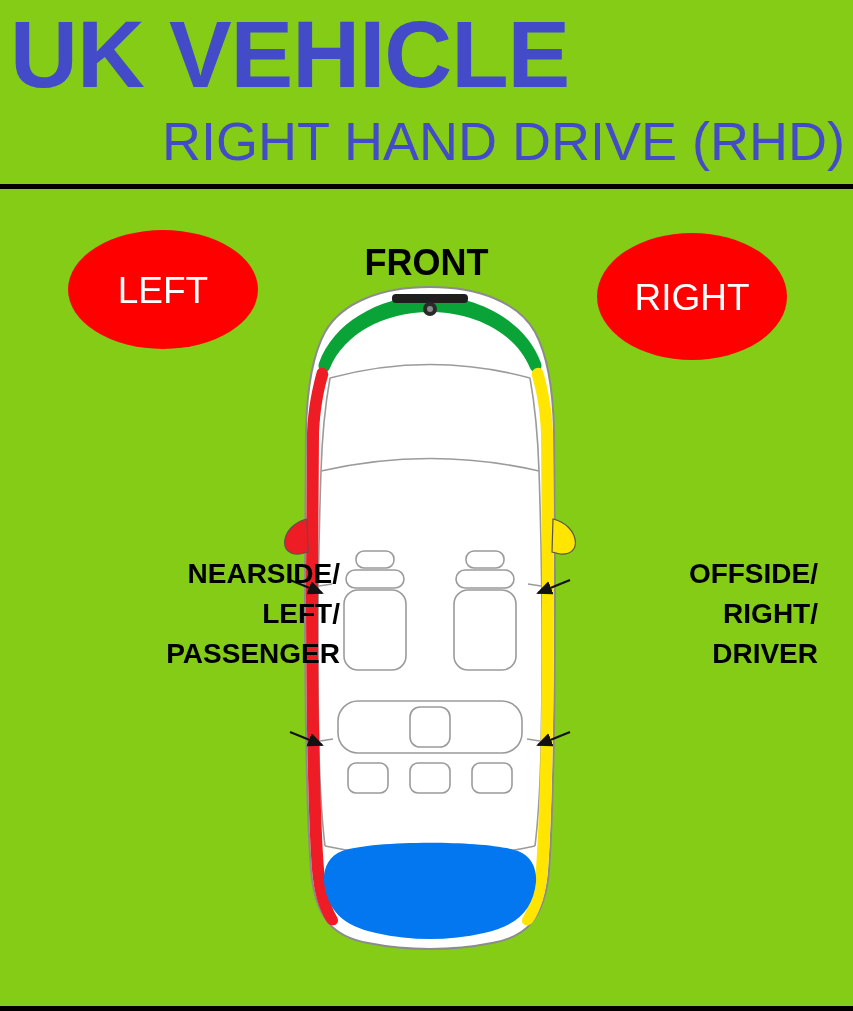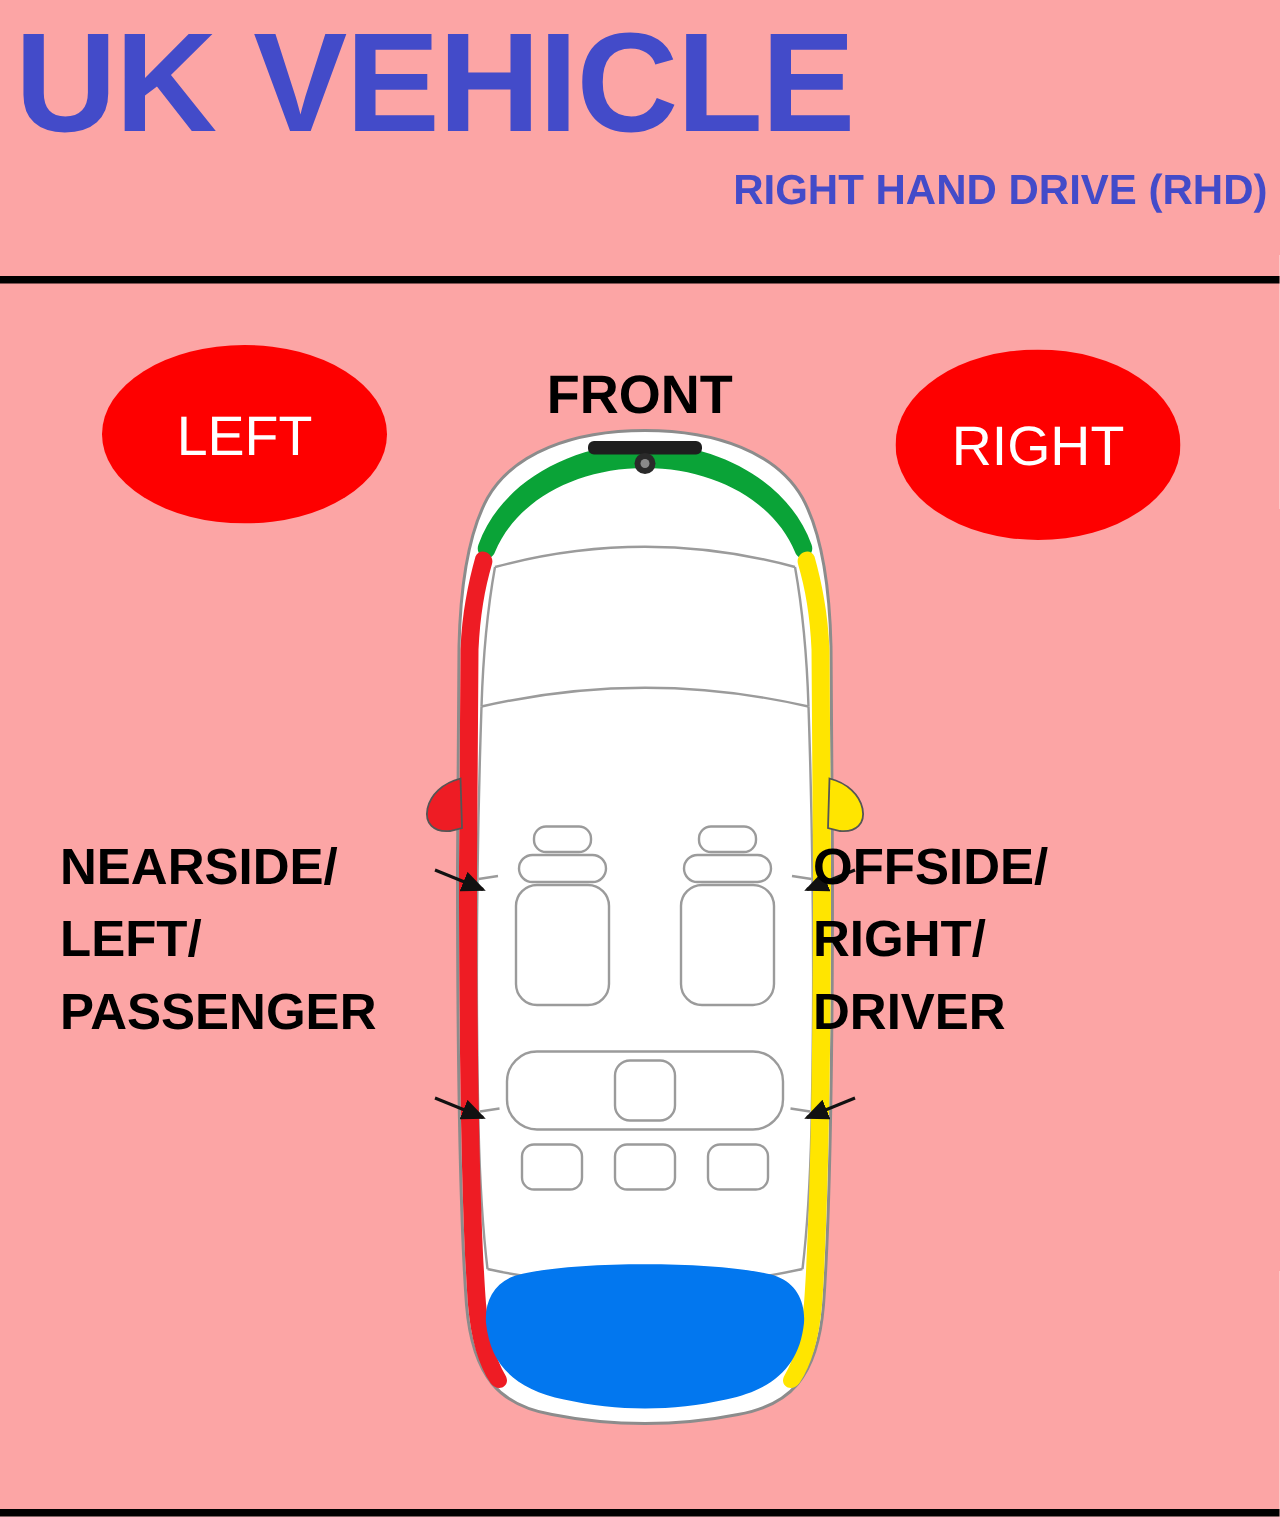--- a/index.html
+++ b/index.html
@@ -2,54 +2,54 @@
 <html><head>
 <meta charset="utf-8">
 <style>
   * { margin:0; padding:0; box-sizing:border-box; }
   html,body { background:#ffffff; }
   body {
     width:853px; height:1011px;
     position:relative; overflow:hidden;
     font-family:"Liberation Sans", sans-serif;
   }
-  .page { position:relative; width:853px; height:1011px; background:#fca5a5; }
+  .page { position:relative; width:853px; height:1011px; background:#84cc16; }
 
   .title {
     position:absolute; left:10px; top:6px;
     font-size:94px; font-weight:bold; line-height:1.05;
     color:#434bc9; letter-spacing:-1px; white-space:nowrap;
   }
   .subtitle {
     position:absolute; right:8px; top:112px;
-    font-size:28px; font-weight:bold; line-height:1.1;
+    font-size:54px; font-weight:normal; line-height:1.1;
     color:#434bc9; white-space:nowrap;
   }
   .divider { position:absolute; left:0; top:184px; width:853px; height:5px; background:#000; }
   .bottom-border { position:absolute; left:0; bottom:0; width:853px; height:5px; background:#000; }
 
   .front-label, .rear-label {
     position:absolute; left:0; width:853px; text-align:center;
     font-size:36px; font-weight:bold; color:#000;
   }
   .front-label { top:242px; }
   .rear-label  { top:962px; }
 
   .badge-svg { position:absolute; }
   .badge-svg.left  { left:68px;  top:230px; width:190px; height:119px; }
   .badge-svg.right { left:597px; top:233px; width:190px; height:127px; }
   .badge-text { font-family:"Liberation Sans", sans-serif; font-size:37px; fill:#ffffff; }
 
   .side-label {
-    position:absolute; top:554px; width:300px; text-align:left;
-    font-size:34px; font-weight:bold; color:#000;
+    position:absolute; top:554px; width:300px; text-align:right;
+    font-size:28px; font-weight:bold; color:#000;
     line-height:1.42; white-space:pre-line;
   }
   .side-label.nearside { left:40px; }
-  .side-label.offside  { left:518px;margin-left:24px; }
+  .side-label.offside  { left:518px; }
 
   .car-svg { position:absolute; left:270px; top:281px; width:320px; height:672px; }
 </style>
 </head>
 <body>
 
 <div class="page">
 
   <h1 class="title">UK VEHICLE</h1>
   <div class="subtitle">RIGHT HAND DRIVE (RHD)</div>

